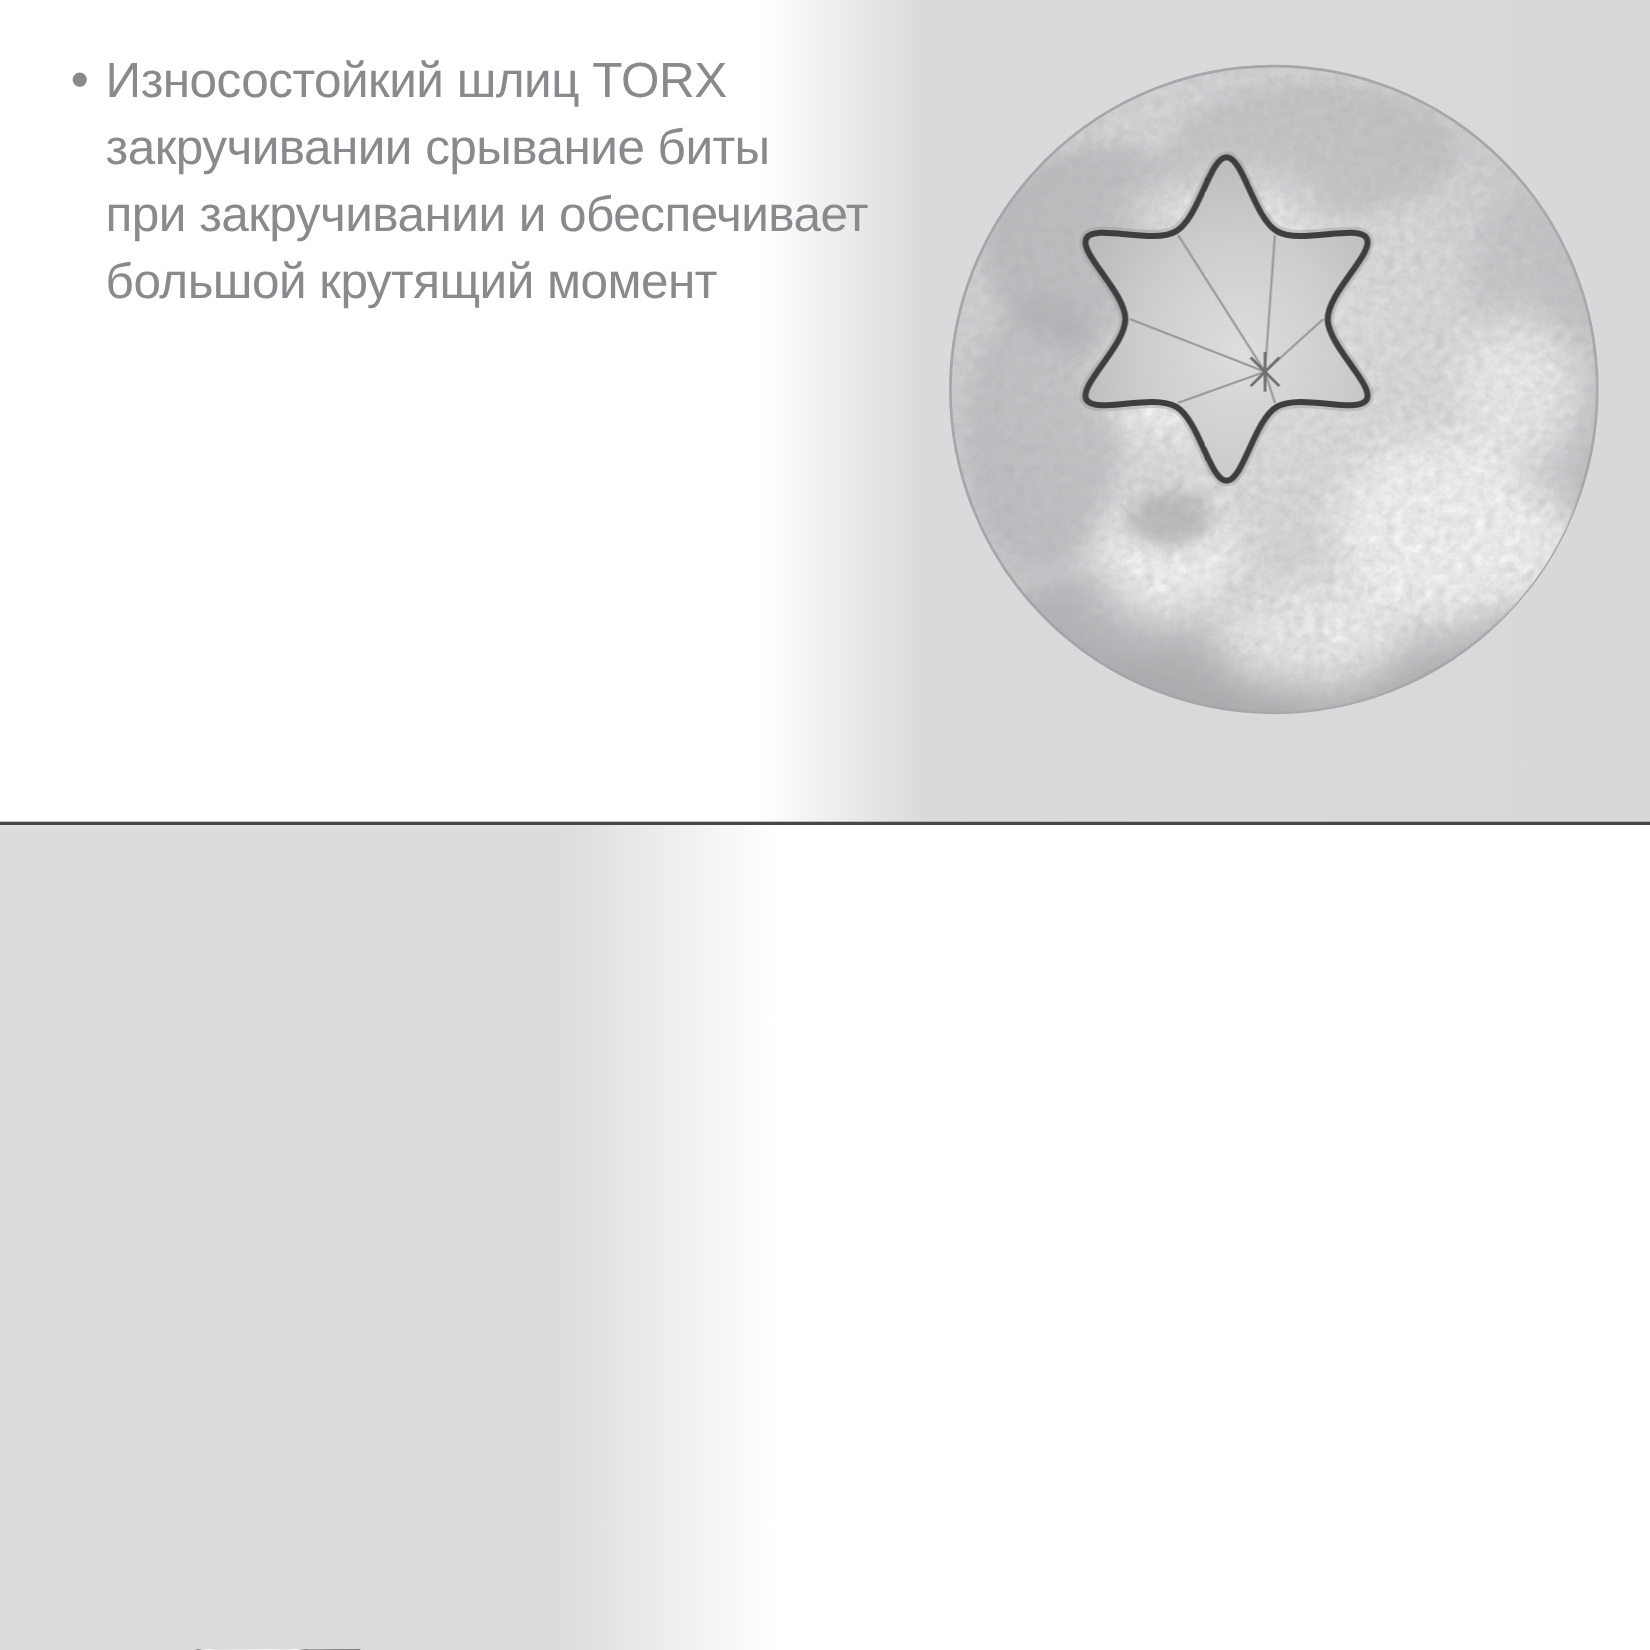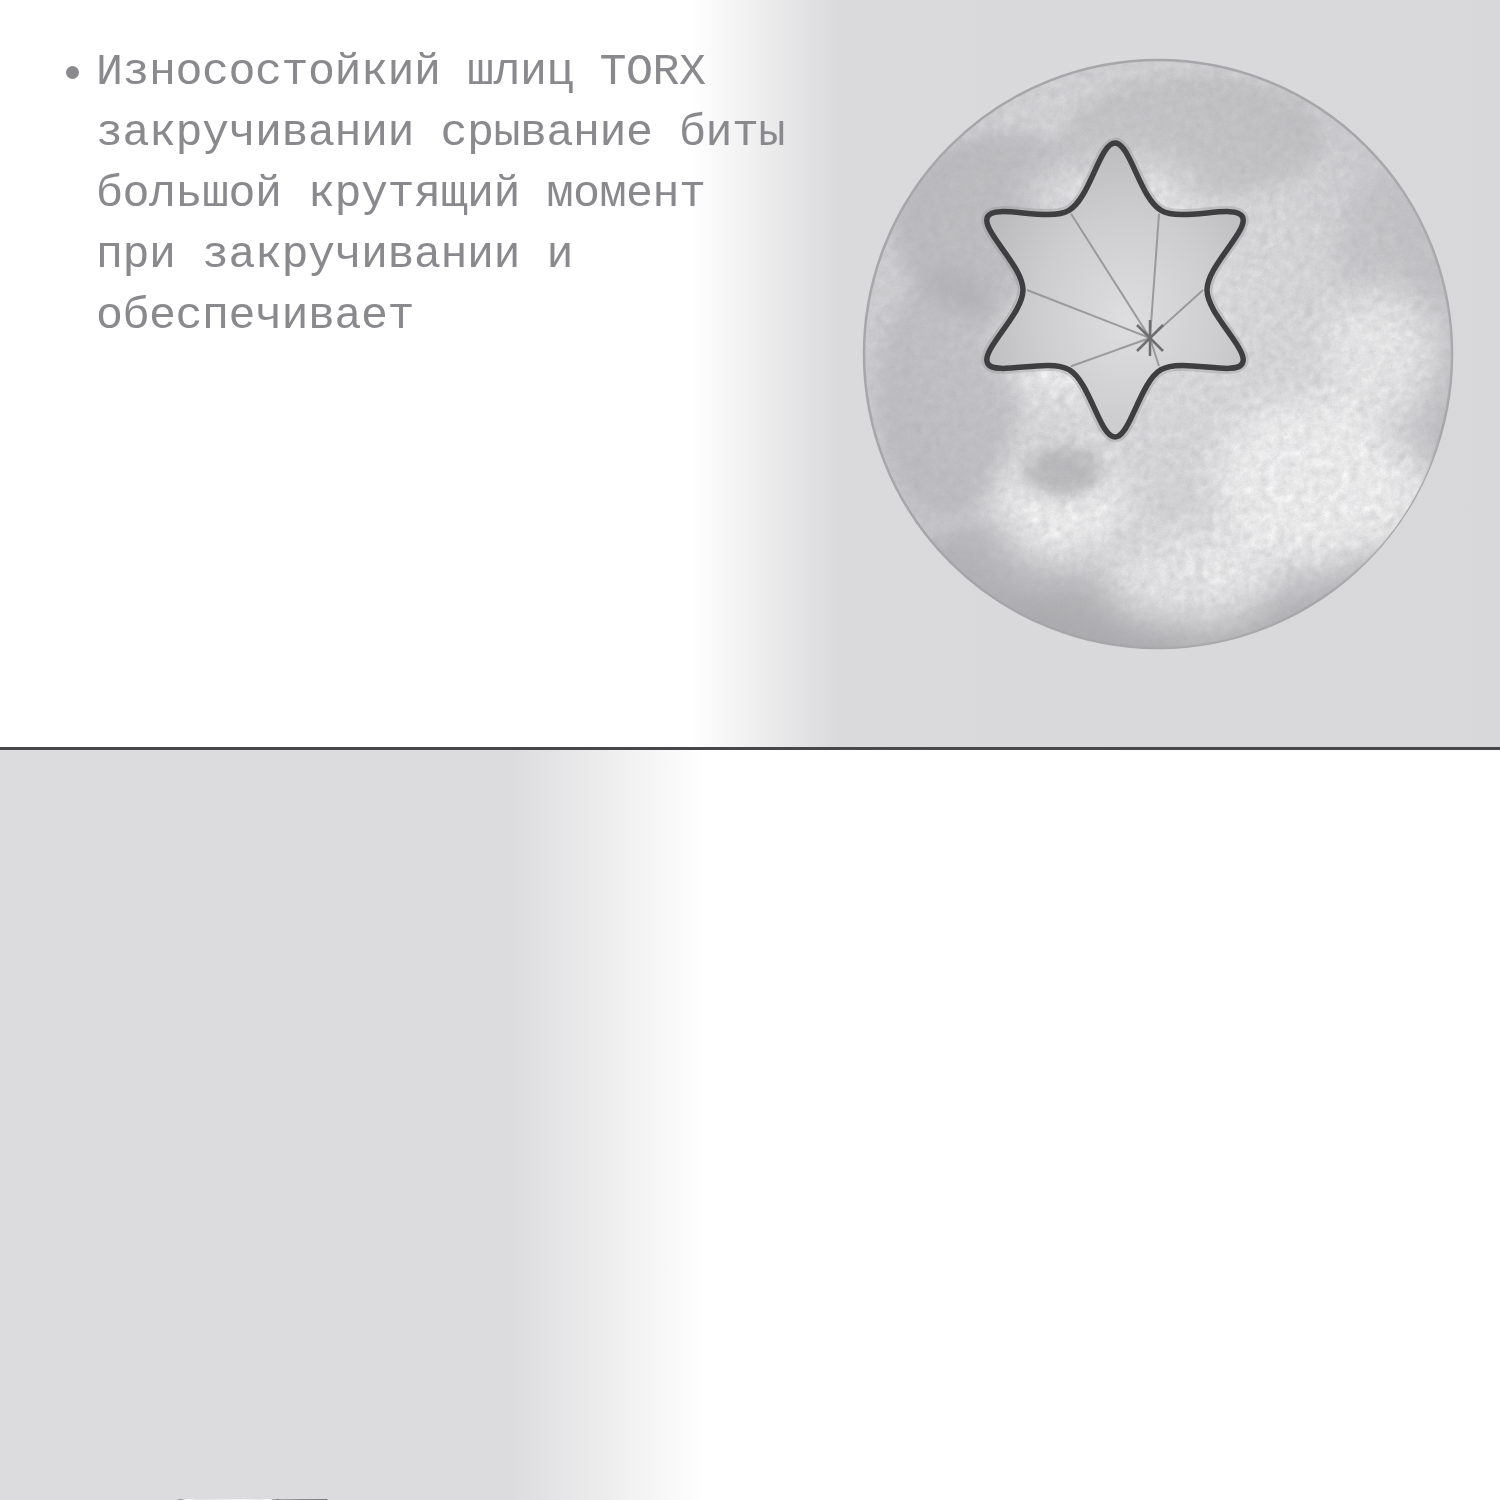--- a/index.html
+++ b/index.html
@@ -13,21 +13,21 @@
     background:linear-gradient(to right,#ffffff 0%,#ffffff 46%,#dadadc 56%,#d8d8da 100%);
   }
   .divider{
     position:absolute;left:0;top:747px;width:1500px;height:3px;background:#47474a;
   }
   .panel-bottom{
     position:absolute;left:0;top:750px;width:1500px;height:750px;
     background:linear-gradient(to right,#dcdcde 0%,#dcdcde 34%,#ffffff 47%,#ffffff 100%);
   }
   
-  .bullet-item{display:flex;align-items:flex-start;font-family:Liberation Mono, monospace;}
+  .bullet-item{display:flex;align-items:flex-start;}
   .dot{
     flex:0 0 auto;width:13px;height:13px;border-radius:50%;background:#8a8a8e;
   }
   .lines{color:#8a8a8e;letter-spacing:-0.5px;}
   .top-block{position:absolute;left:66px;top:42px;width:820px;}
   .top-block .dot{margin-top:24px;margin-right:17px;}
   .top-block .lines{font-size:45px;line-height:61px;}
   
   .head-photo{position:absolute;left:858px;top:52px;width:600px;height:604px;}
   .screw-photo{position:absolute;left:148px;top:749px;width:230px;height:715px;}
@@ -38,22 +38,22 @@
 <div class="canvas">
 
   <section class="panel-top">
 
     <div class="top-block">
       <div class="bullet-item">
         <span class="dot"></span>
         <div class="lines">
           <div>Износостойкий шлиц TORX</div>
           <div>закручивании срывание биты</div>
+          <div>при закручивании и обеспечивает</div>
           <div>большой крутящий момент</div>
-          <div>при закручивании и обеспечивает</div>
         </div>
       </div>
     </div>
 
     <svg class="head-photo" viewBox="0 0 600 604">
       <defs>
         <radialGradient id="headGrad" cx="45%" cy="40%" r="65%">
           <stop offset="0%" stop-color="#ededef"></stop>
           <stop offset="50%" stop-color="#dfdfe1"></stop>
           <stop offset="82%" stop-color="#cfcfd2"></stop>

